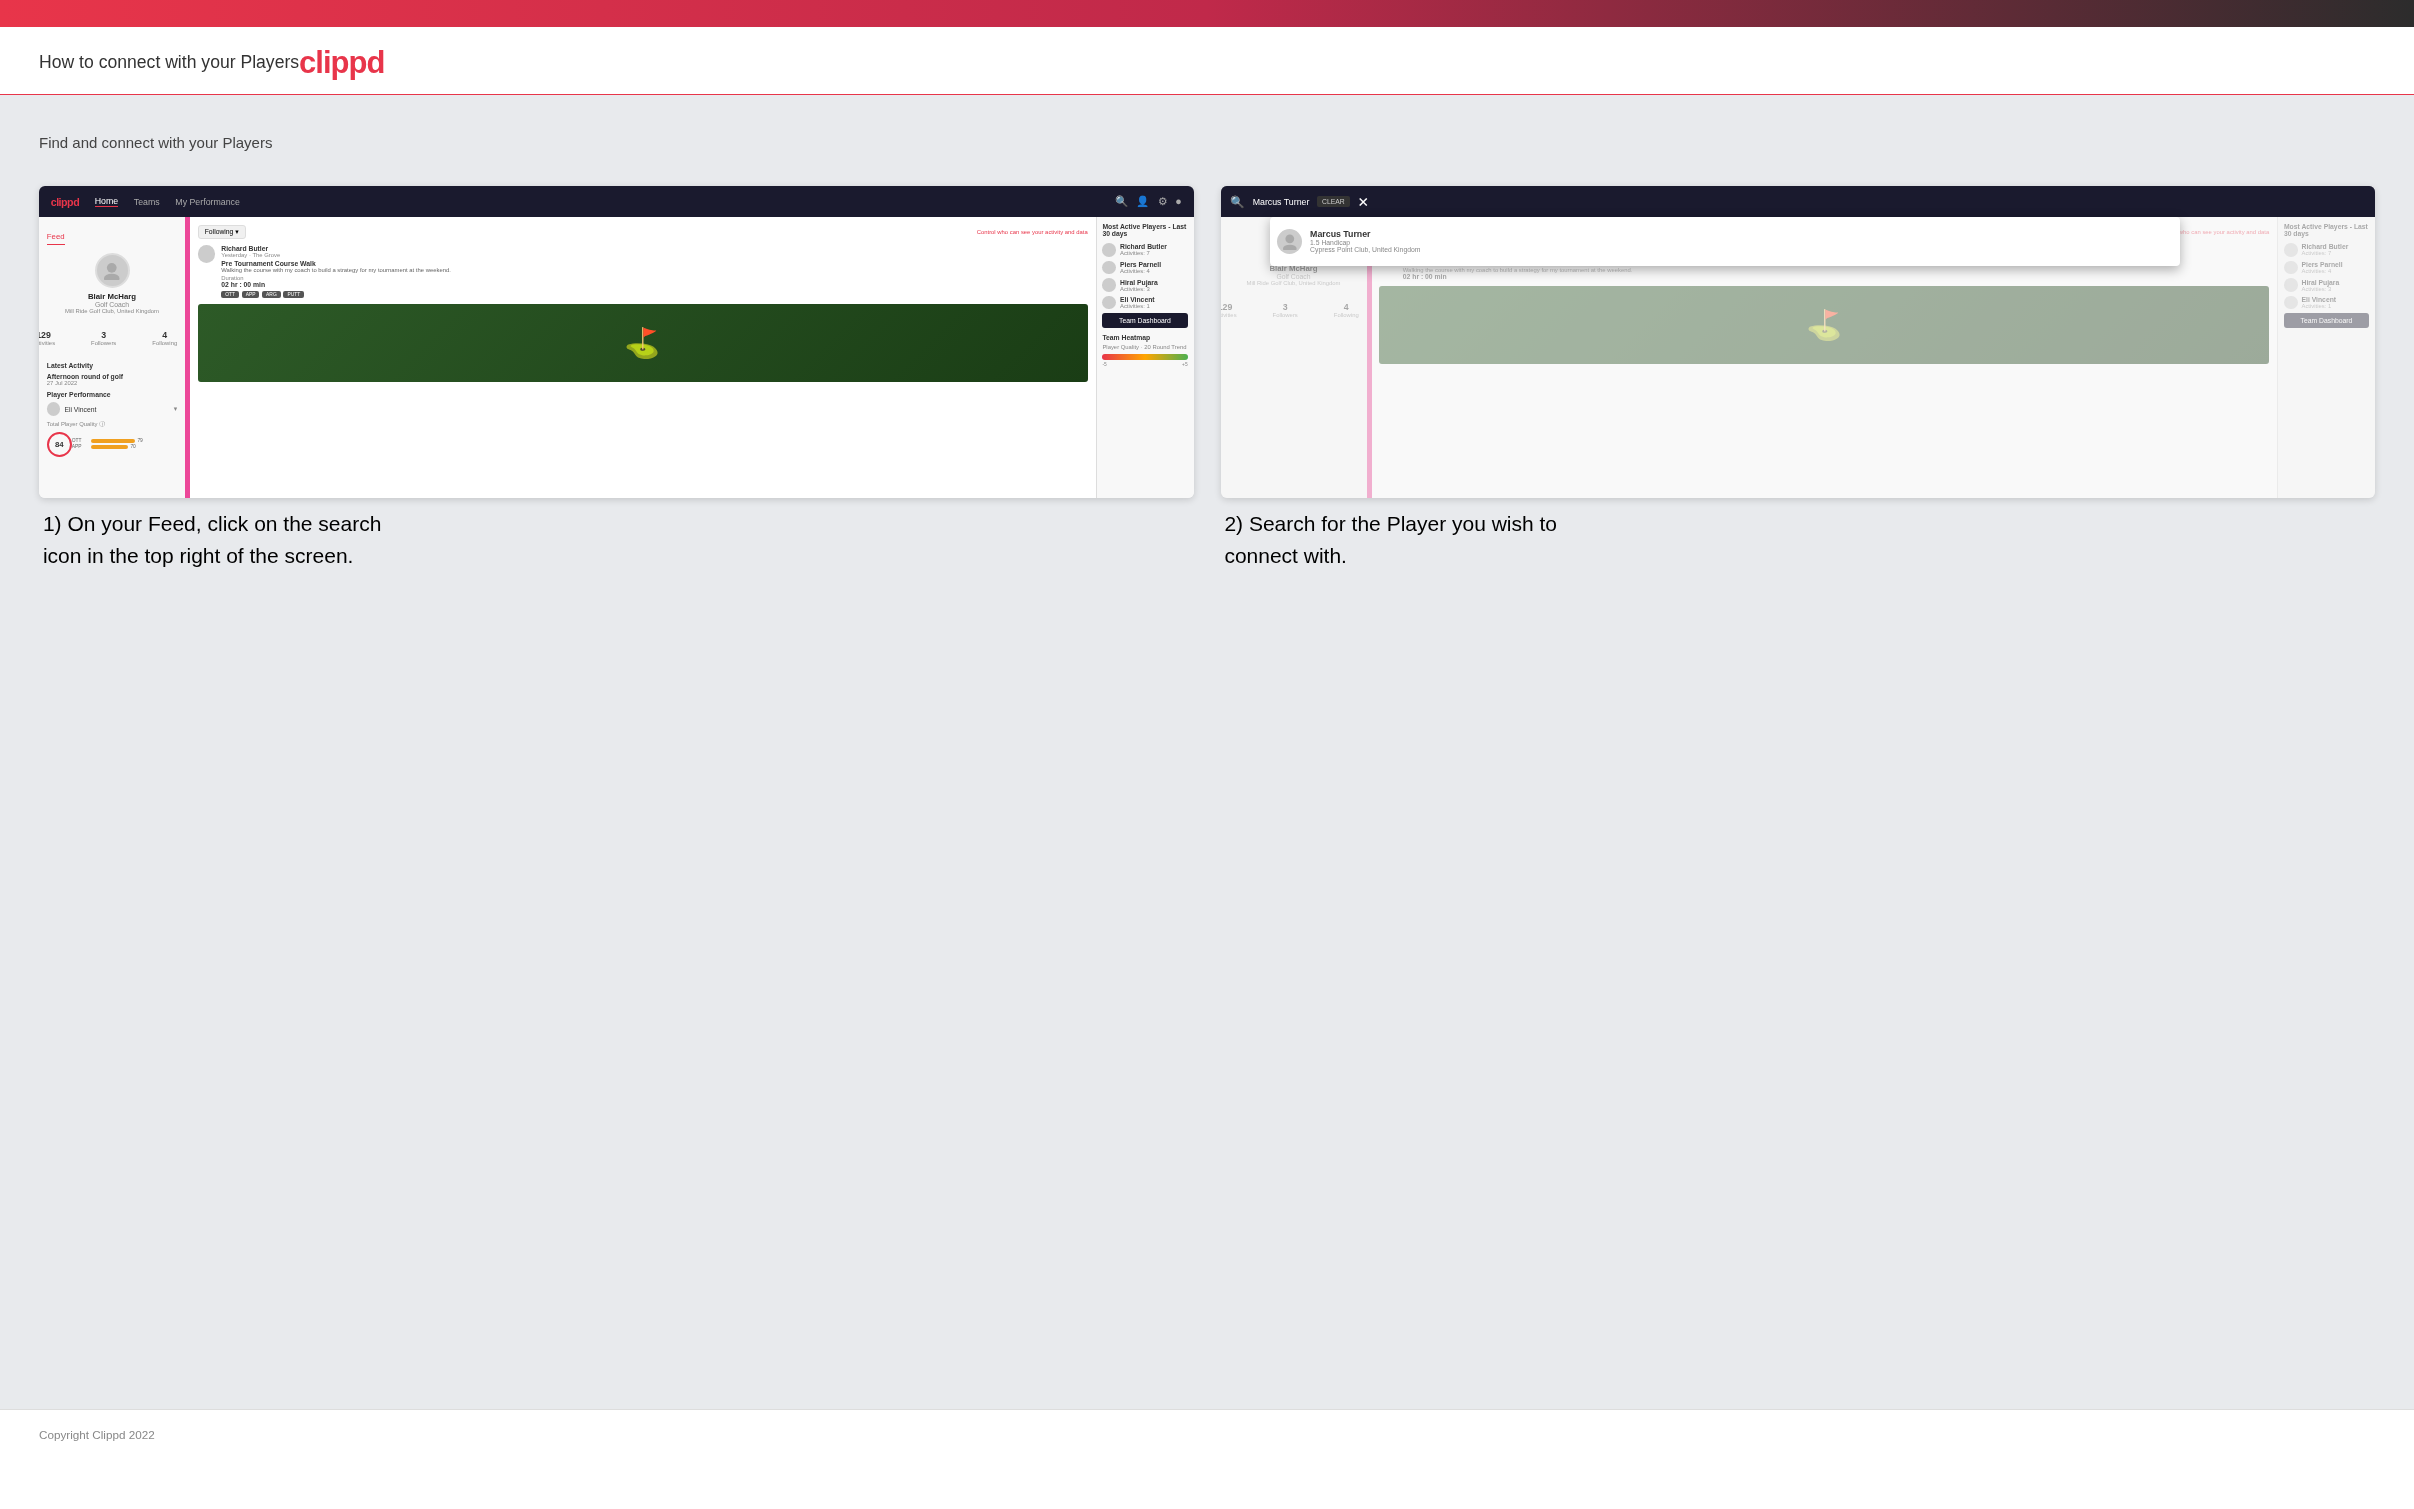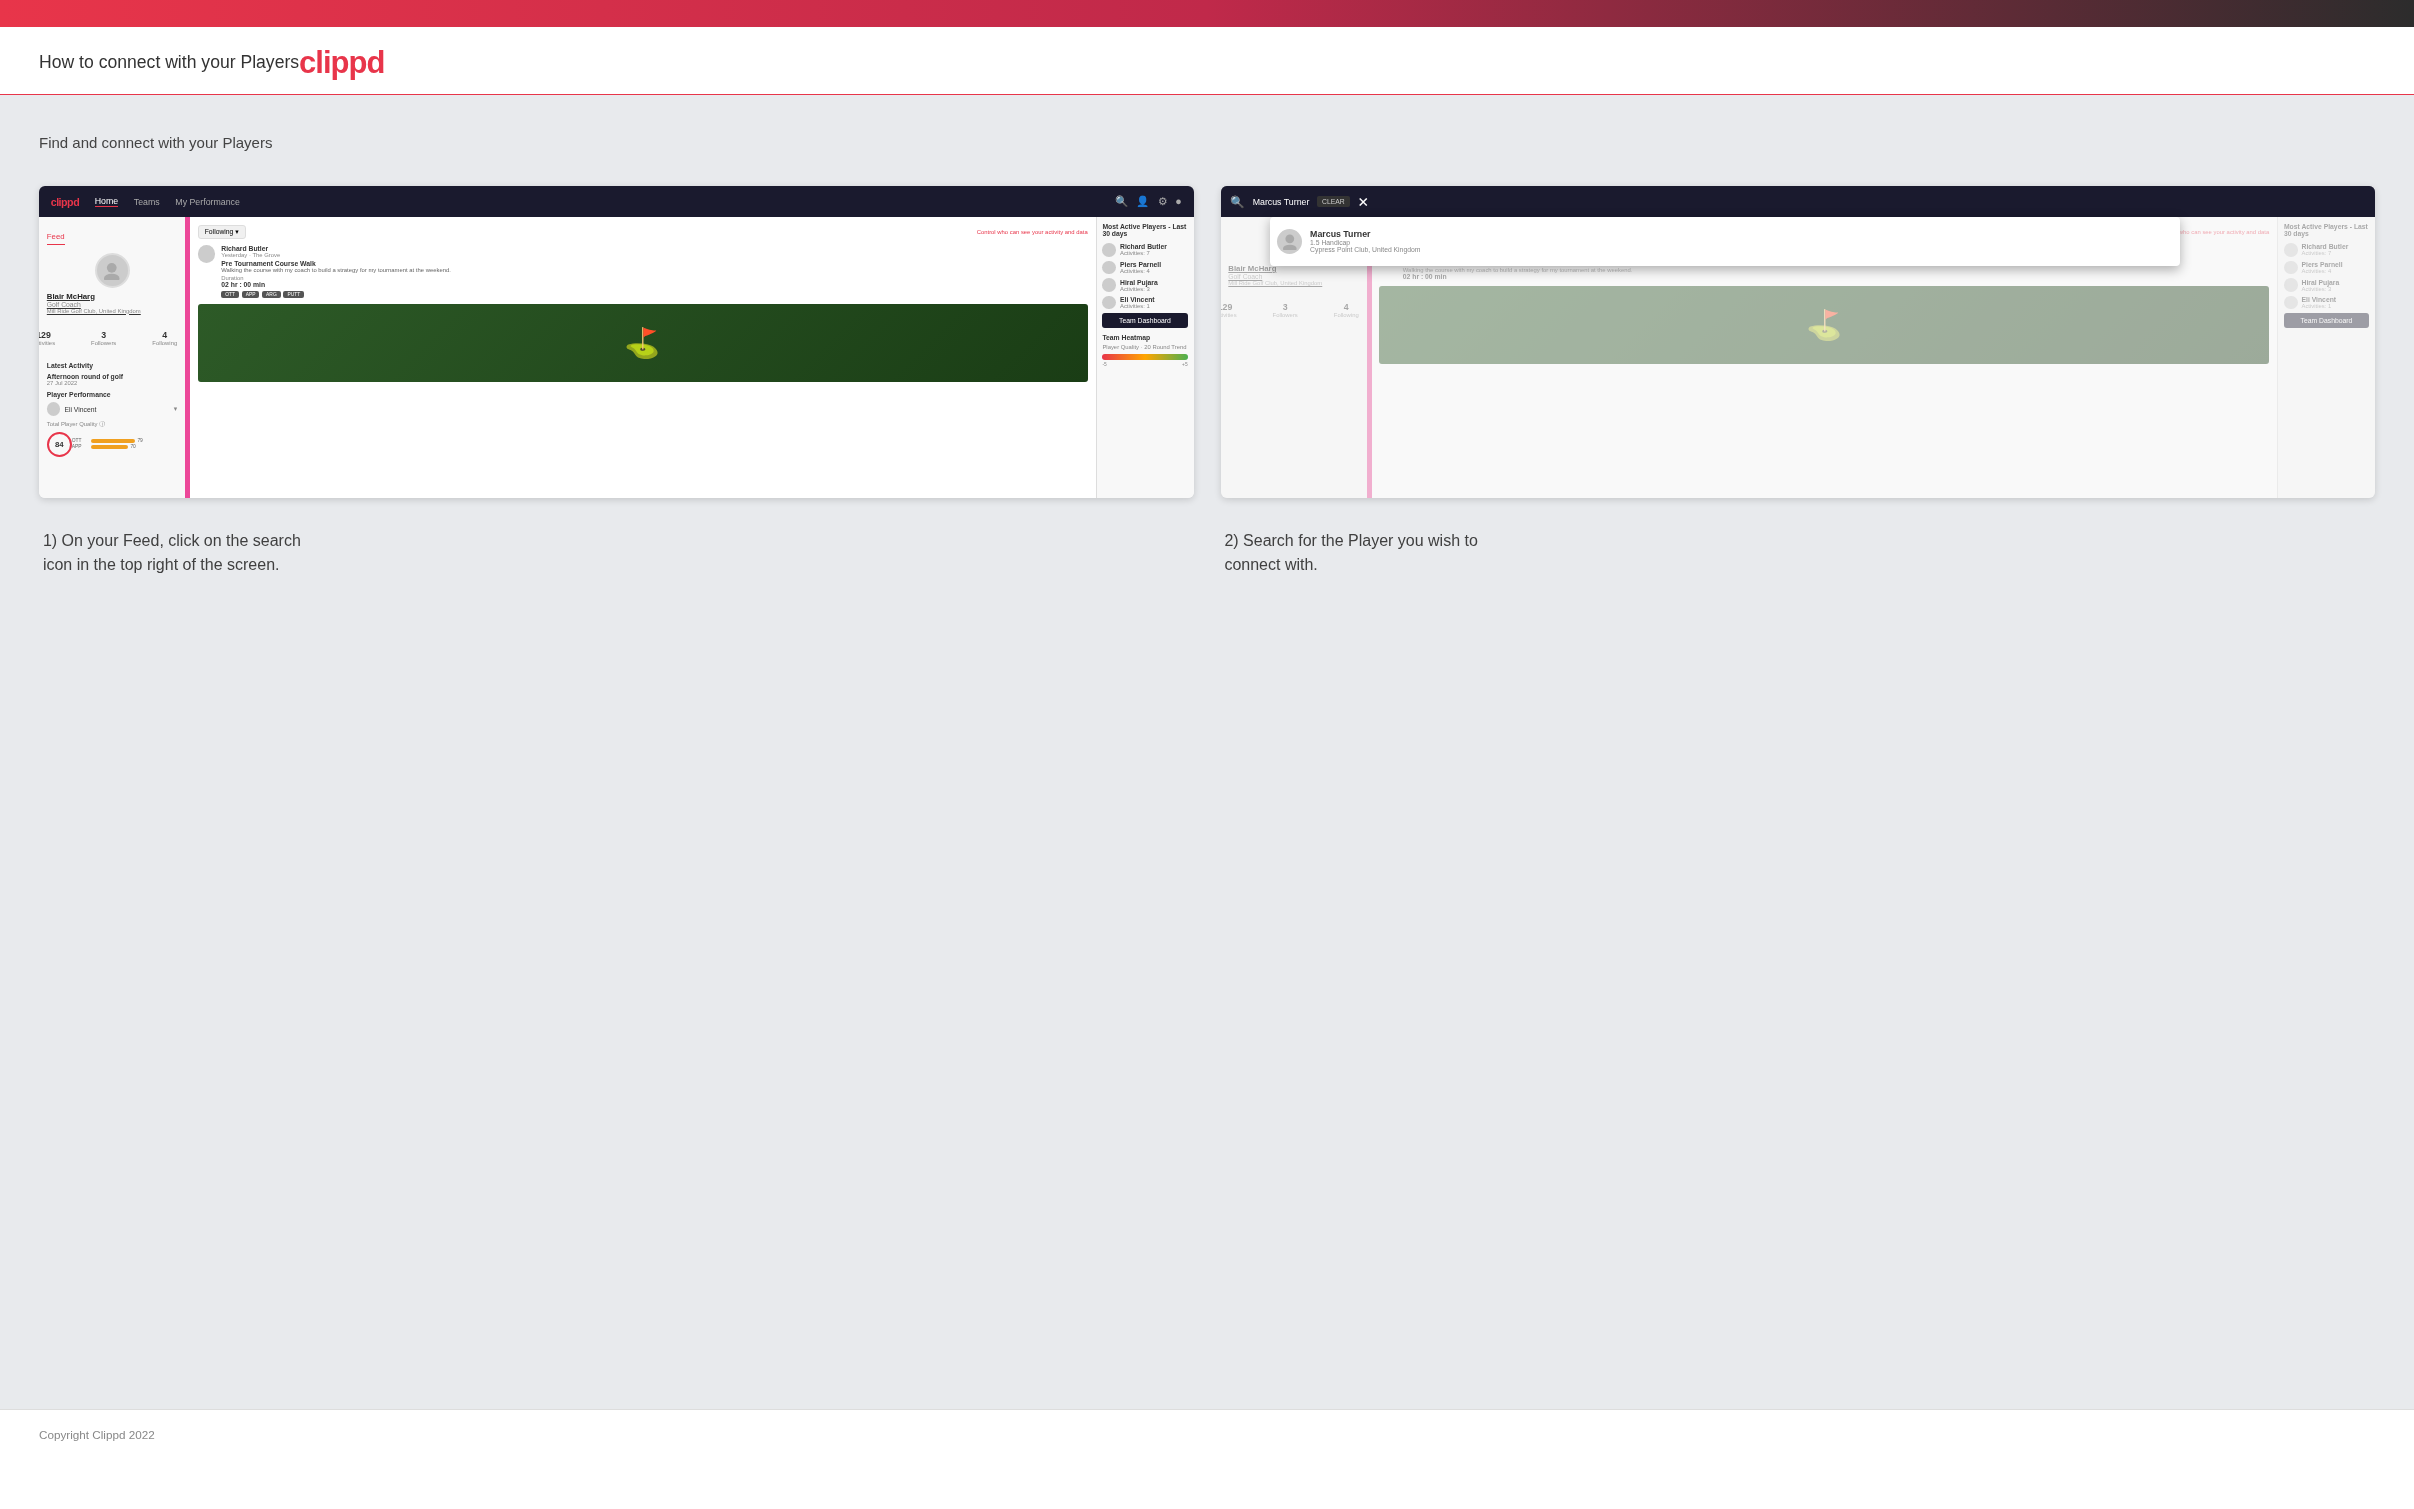--- a/index.html
+++ b/index.html
@@ -26,21 +26,21 @@
     .nav-item { color: #aaa; font-size: 8.8px; cursor: pointer; }
     .nav-item.active { color: #fff; border-bottom: 1.5px solid #e8354a; }
     .nav-icons { margin-left: auto; display: flex; gap: 7.8px; }
     .nav-icon { color: #aaa; font-size: 10.7px; }
 
     .app-content { display: flex; height: calc(100% - 31px); }
 
     .left-panel { width: 151px; background: #f8f8f8; padding: 7.8px; border-right: 5px solid #ec4899; overflow: hidden; }
     .feed-tab { font-size: 7.8px; color: #e8354a; border-bottom: 1.5px solid #e8354a; padding-bottom: 2.9px; margin-bottom: 7.8px; display: inline-block; }
 
-    .profile-card { margin-bottom: 7.8px; text-decoration: underline; }
+    .profile-card { text-align: center; margin-bottom: 7.8px; }
     .profile-avatar { width: 35px; height: 35px; border-radius: 50%; background: #ccc; margin: 0 auto 3.9px; display: flex; align-items: center; justify-content: center; font-size: 11.7px; color: #666; border: 2px solid #ddd; overflow: hidden; }
     .profile-name { font-size: 7.8px; font-weight: 700; color: #222; }
     .profile-role { font-size: 6.8px; color: #888; }
     .profile-club { font-size: 5.9px; color: #888; }
 
     .stats-row { display: flex; justify-content: flex-end; margin: 16px 0; gap: 36px; }
     .stat-item { text-align: center; }
     .stat-num { font-size: 8.8px; font-weight: 700; }
     .stat-label { font-size: 5.9px; color: #888; }
 
@@ -98,21 +98,21 @@
     .search-text { color: #fff; font-size: 8.8px; }
     .search-clear { color: #ccc; font-size: 6.8px; background: #333; padding: 2px 4.9px; border-radius: 2px; }
     .search-close { color: #fff; font-size: 13.7px; }
 
     .search-dropdown { position: absolute; top: 31px; left: 49px; right: 195px; background: #fff; border-radius: 3.9px; box-shadow: 0 3.9px 11.7px rgba(0,0,0,0.3); z-index: 20; padding: 7.8px; }
     .search-result-item { display: flex; align-items: center; gap: 7.8px; padding: 3.9px 0; }
     .search-result-avatar { width: 25px; height: 25px; border-radius: 50%; background: #ccc; display: flex; align-items: center; justify-content: center; font-size: 8.8px; color: #555; }
     .search-result-name { font-size: 8.8px; font-weight: 700; }
     .search-result-meta { font-size: 6.8px; color: #888; }
 
-    .caption { font-size: 16px; color: #404040; margin-top: 31px; line-height: 1.5; padding: 0 3.9px; }
+    .caption { font-size: 21px; color: #000000; margin-top: 10px; line-height: 1.5; padding: 0 3.9px; }
 
     .footer { padding: 17.6px 39px; border-top: 1px solid #ddd; font-size: 11.7px; color: #888; background: #fff; }
   </style>
 </head>
 <body>
 
 <div class="top-bar"></div>
 
 <div class="header">
   <span class="header-title">How to connect with your Players</span>

